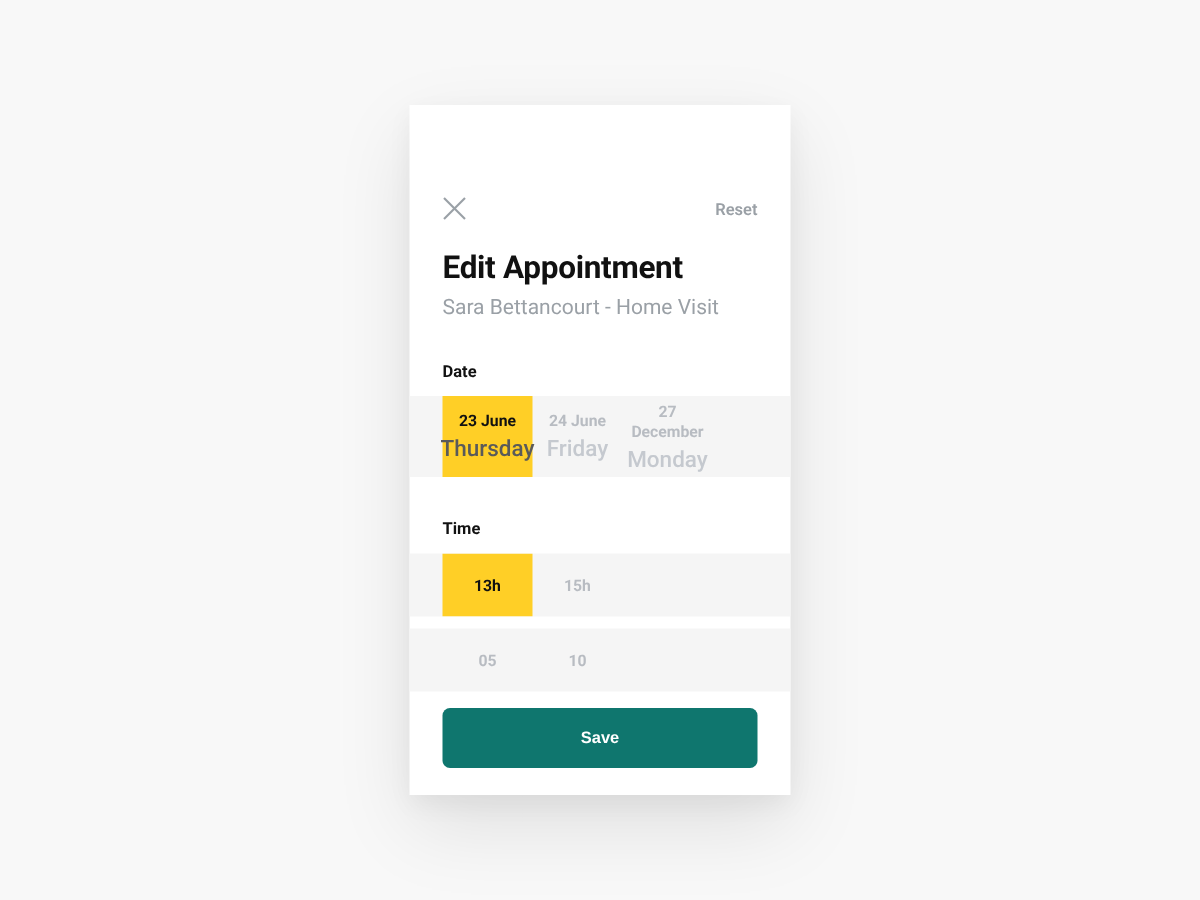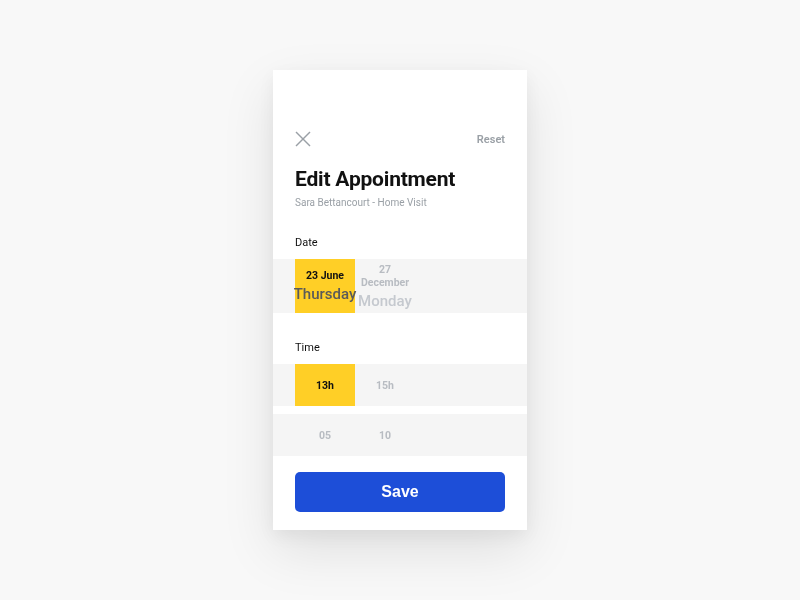--- a/index.html
+++ b/index.html
@@ -38,28 +38,28 @@
     cursor: pointer;
   }
   .heading { padding: 20px 22px 0 22px; }
   .title {
     font-size: 21px;
     font-weight: 700;
     color: #111;
     letter-spacing: -0.2px;
   }
   .subtitle {
-    font-size: 10px;
+    font-size: 14px;
     color: #9aa0a6;
     margin-top: 6px;
   }
   .section { margin-top: 28px; }
   .section-label {
     font-size: 11px;
-    font-weight: 400;
+    font-weight: 700;
     color: #111;
     padding: 0 22px;
     margin-bottom: 10px;
   }
   .strip {
     background: #f5f5f5;
     height: 54px;
     display: flex;
     align-items: stretch;
     padding-left: 22px;
@@ -89,25 +89,25 @@
     margin-top: 3px;
   }
   .chip.selected { background: #ffcf26; }
   .chip.selected .line1 { color: #111; }
   .chip.selected .line2 { color: #5a5a5a; }
   .spacer { flex: 1; }
   .save-wrap { padding: 0 22px; margin-top: auto; }
   .save {
     width: 100%;
     height: 40px;
-    background: #1d4ed8;
+    background: #0f766e;
     border: none;
     border-radius: 5px;
     color: #fff;
-    font-size: 16px;
+    font-size: 11px;
     font-weight: 700;
     cursor: pointer;
   }
 </style>
 </head>
 <body>
 
 <div class="phone">
 
   <div class="topbar">
@@ -124,20 +124,24 @@
     <div class="title">Edit Appointment</div>
     <div class="subtitle">Sara Bettancourt - Home Visit</div>
   </div>
 
   <div class="section">
     <div class="section-label">Date</div>
     <div class="strip">
       <div class="chip selected">
         <div class="line1">23 June</div>
         <div class="line2">Thursday</div>
+      </div>
+      <div class="chip">
+        <div class="line1">24 June</div>
+        <div class="line2">Friday</div>
       </div>
       <div class="chip">
         <div class="line1">27 December</div>
         <div class="line2">Monday</div>
       </div>
     </div>
   </div>
 
   <div class="section">
     <div class="section-label">Time</div>

